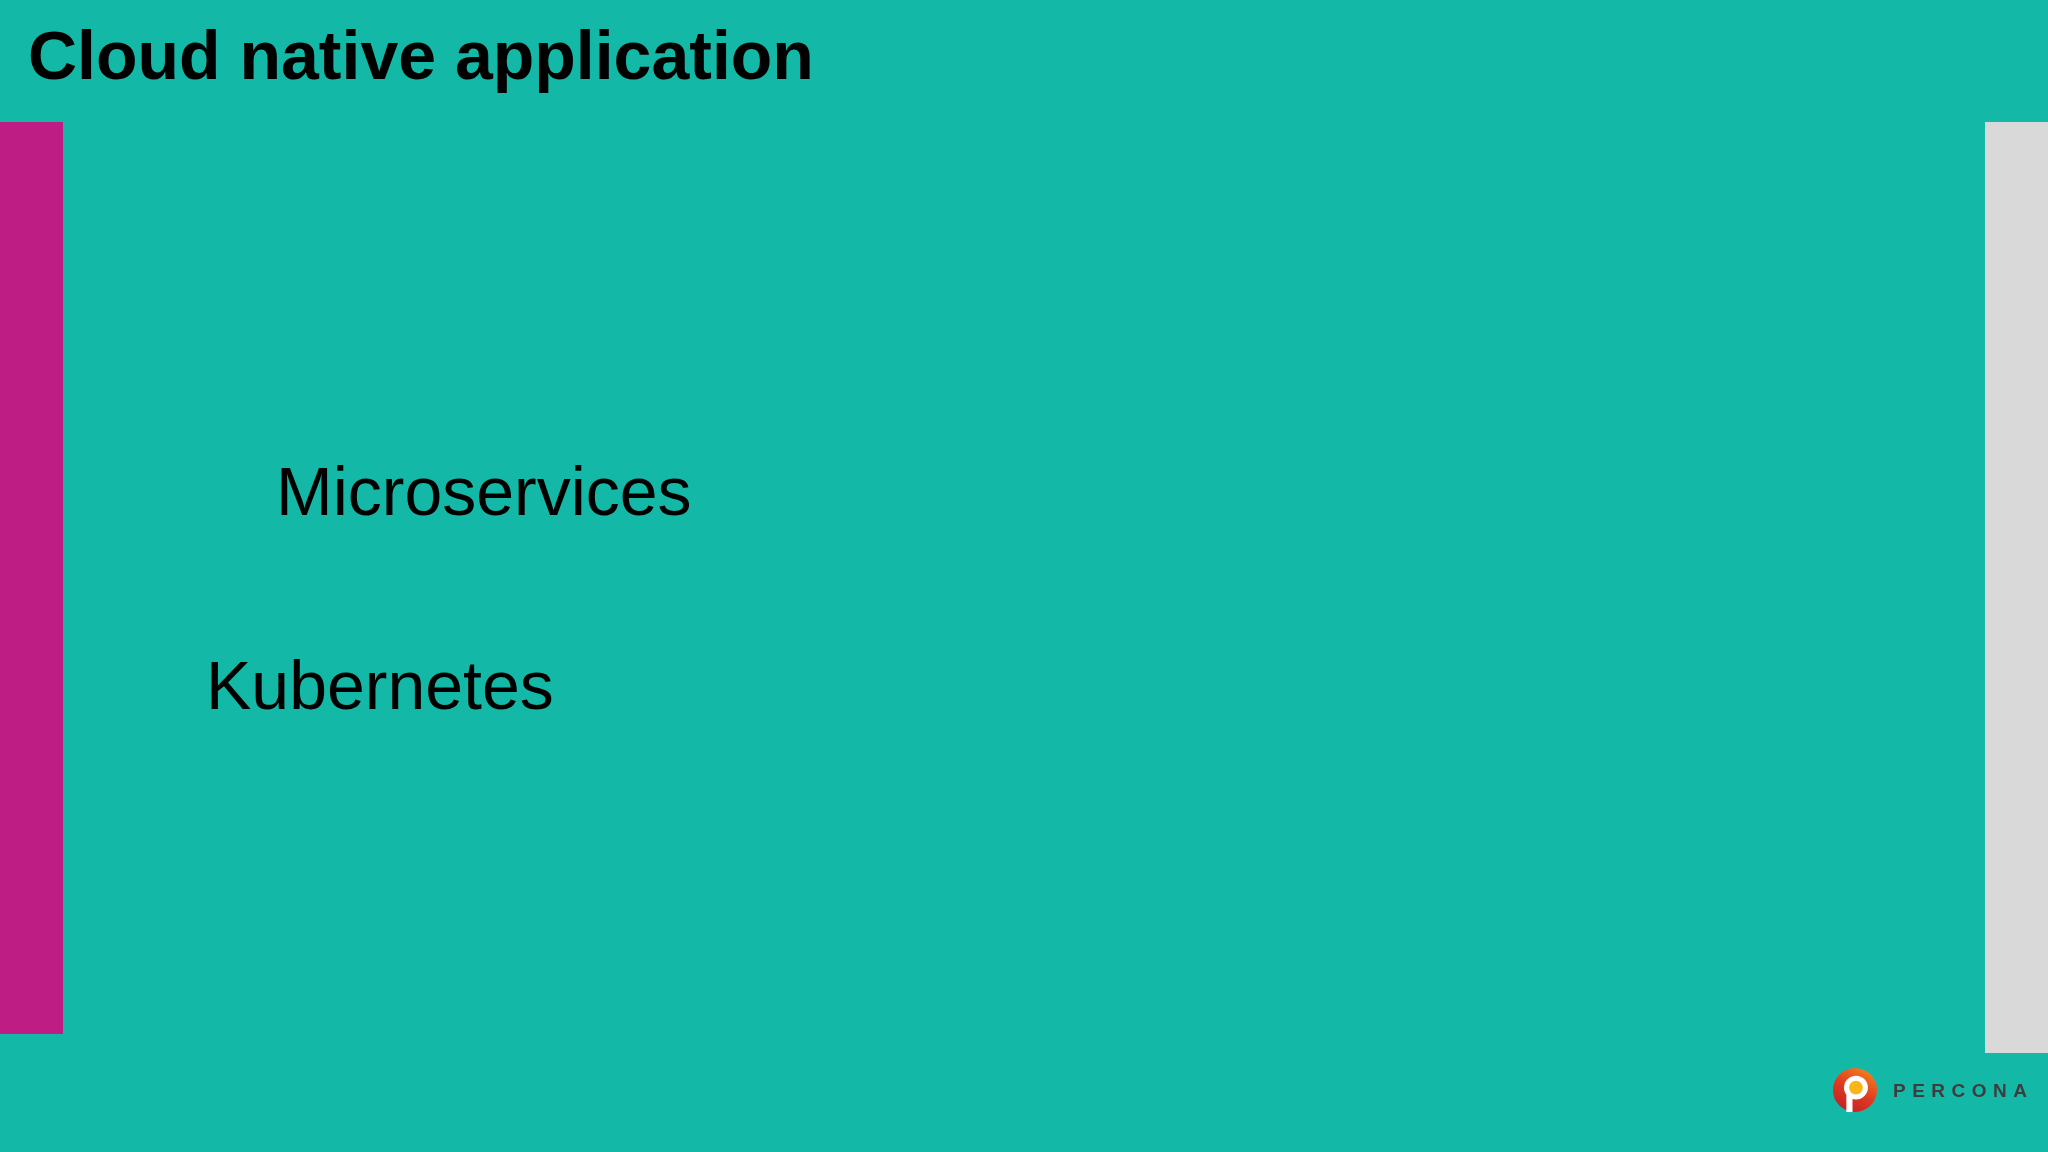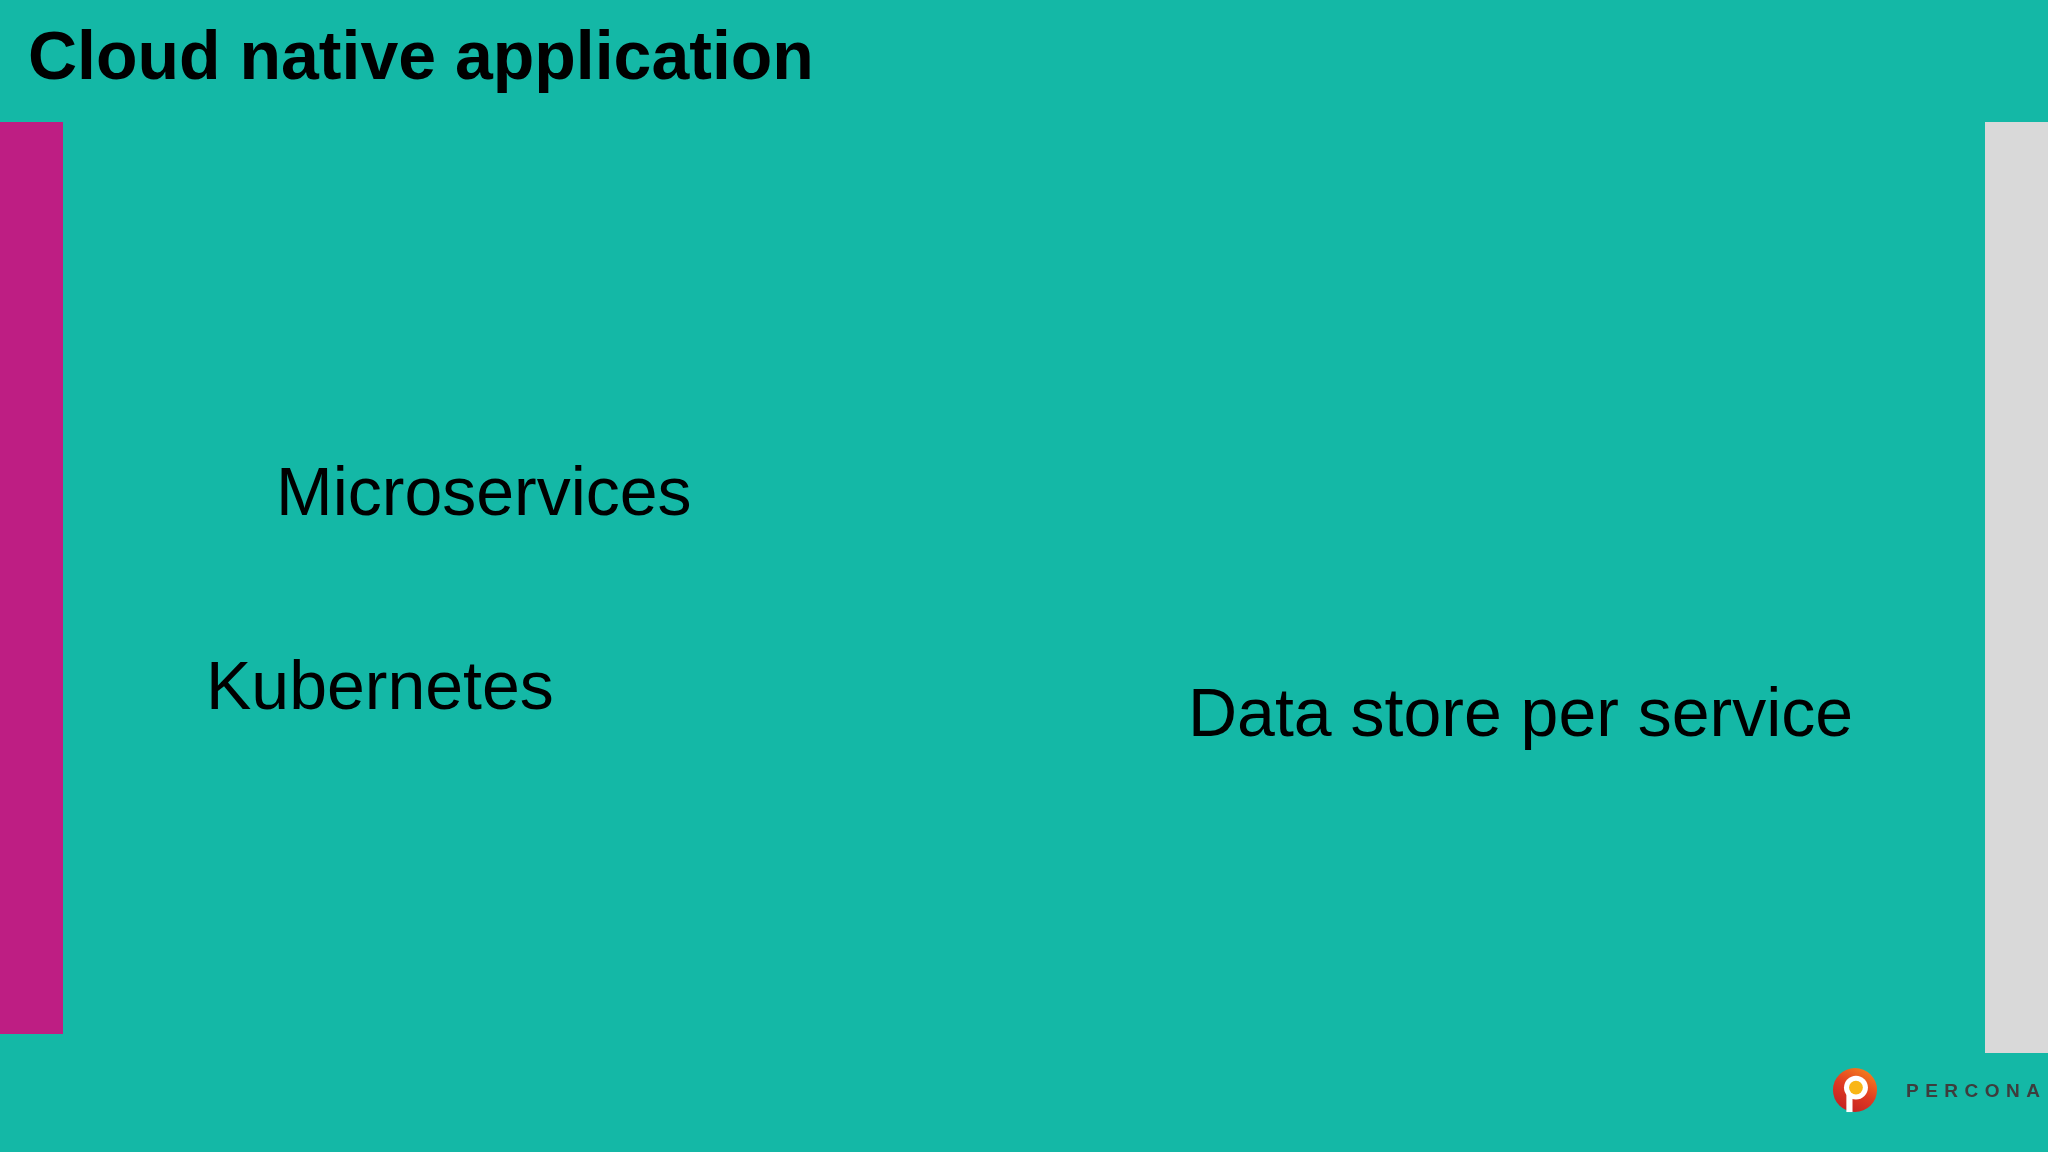--- a/index.html
+++ b/index.html
@@ -56,21 +56,21 @@
   .item-cloud-based   { left: 1284px; top: 436px; }
   .item-kubernetes    { left: 206px;  top: 630px; }
   .item-data-store    { left: 1188px; top: 657px; }
 
   .brand-footer {
     position: absolute;
     left: 1832px;
     top: 1067px;
     display: flex;
     align-items: center;
-    gap: 28px;
+    gap: 15px;
   }
   .brand-footer svg {
     display: block;
     flex: 0 0 auto;
   }
   .brand-name {
     font-size: 19px;
     font-weight: 700;
     letter-spacing: 6.5px;
     color: var(--logo-text, #3D3D3D);
@@ -87,21 +87,20 @@
 
   <div class="accent-bar-left"></div>
 
   <div class="side-bar-right"></div>
 
   <div class="slide-item item-microservices">Microservices</div>
 
 
   <div class="slide-item item-kubernetes">Kubernetes</div>
 
-  <div class="slide-item item-data-store">Data store per service</div>
 
   <div class="brand-footer">
     <svg width="46" height="46" viewBox="0 0 48 48" aria-hidden="true">
       <defs>
         <linearGradient id="pgrad" x1="0.75" y1="0" x2="0.2" y2="1">
           <stop offset="0" stop-color="#F5801E"></stop>
           <stop offset="0.5" stop-color="#E03A22"></stop>
           <stop offset="1" stop-color="#C01E23"></stop>
         </linearGradient>
       </defs>

